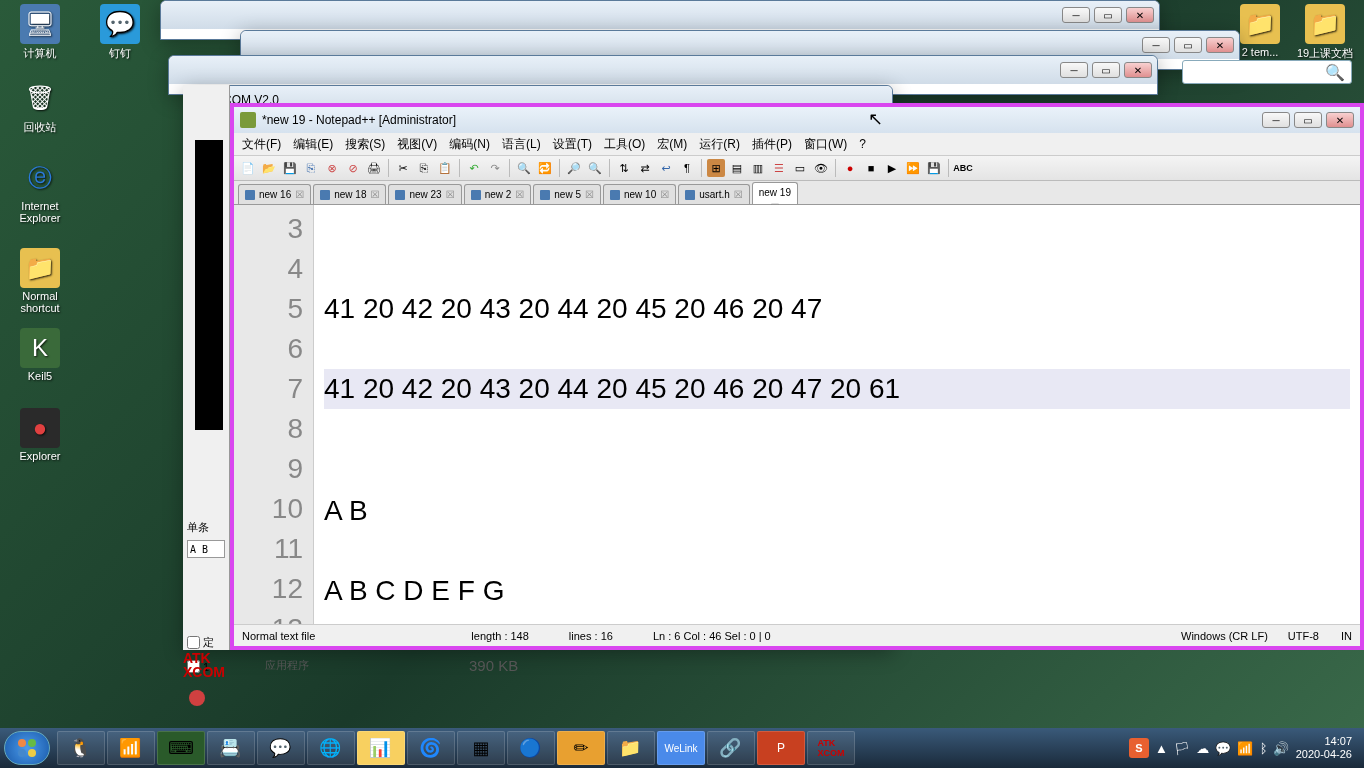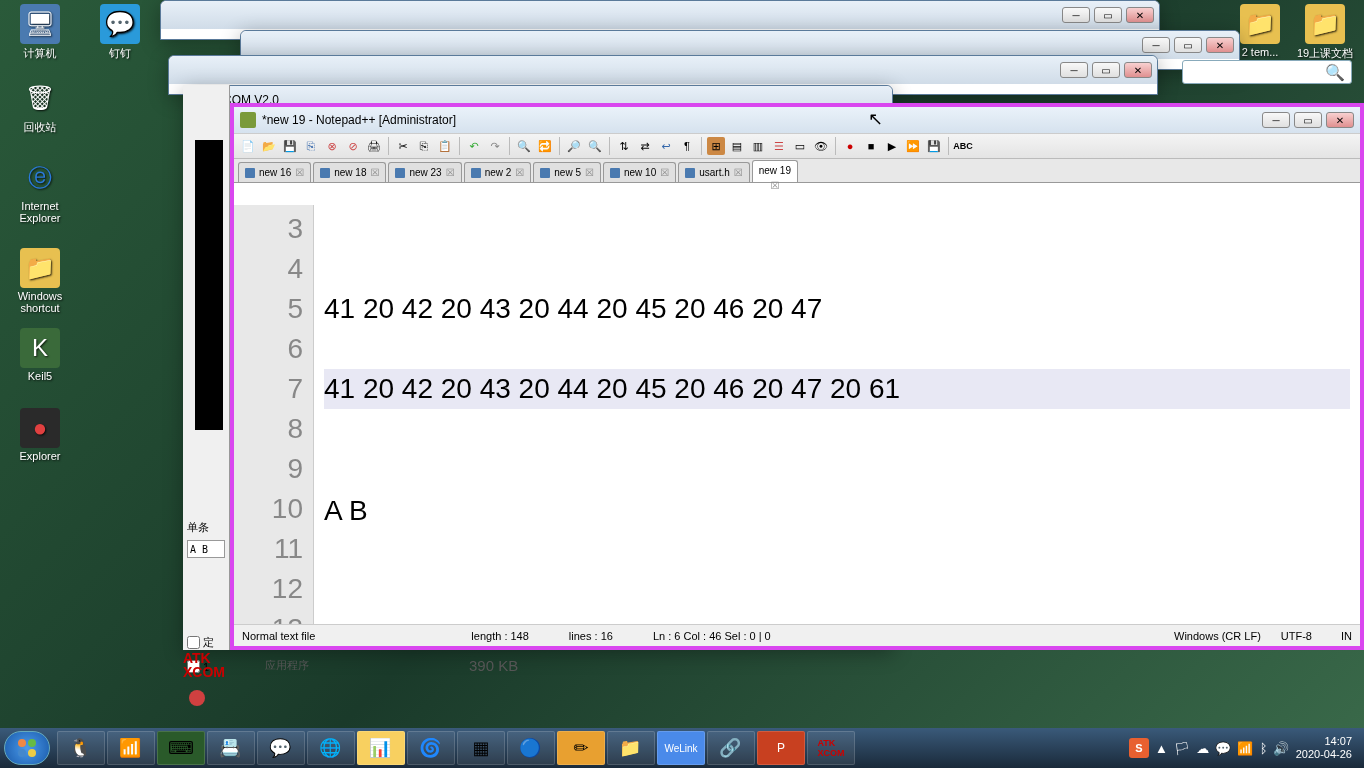--- a/index.html
+++ b/index.html
@@ -68,21 +68,21 @@
 <div class="desktop-icon" style="left:10px;top:78px">
     <div class="ico" style="background:transparent">🗑</div>
     <div>回收站</div>
   </div>
 <div class="desktop-icon" style="left:10px;top:158px">
     <div class="ico" style="color:#2a7ada">ⓔ</div>
     <div>Internet Explorer</div>
   </div>
 <div class="desktop-icon" style="left:10px;top:248px">
     <div class="ico" style="background:#e8c050">📁</div>
-    <div>Windows shortcut</div>
+    <div>Normal shortcut</div>
   </div>
 <div class="desktop-icon" style="left:10px;top:328px">
     <div class="ico" style="background:#3a6a3a">K</div>
     <div>Keil5</div>
   </div>
 <div class="desktop-icon" style="left:10px;top:408px">
     <div class="ico" style="background:#2a2a2a;color:#e04040">●</div>
     <div>Explorer</div>
   </div>
 <div class="desktop-icon" style="left:1230px;top:4px">
@@ -144,20 +144,35 @@
 
 <div class="npp">
   <div class="npp-title">
     <div class="tico"></div>
     <span>*new 19 - Notepad++ [Administrator]</span>
     <div class="caps">
       <div class="win-btn">─</div>
       <div class="win-btn">▭</div>
       <div class="win-btn close">✕</div>
     </div>
+  </div>
+  <div class="npp-menu">
+    <span>文件(F)</span>
+    <span>编辑(E)</span>
+    <span>搜索(S)</span>
+    <span>视图(V)</span>
+    <span>编码(N)</span>
+    <span>语言(L)</span>
+    <span>设置(T)</span>
+    <span>工具(O)</span>
+    <span>宏(M)</span>
+    <span>运行(R)</span>
+    <span>插件(P)</span>
+    <span>窗口(W)</span>
+    <span>?</span>
   </div>
   <div class="npp-tb">
     <div class="tbtn" style="color:#4a8">📄</div>
     <div class="tbtn" style="color:#c90">📂</div>
     <div class="tbtn" style="color:#36a">💾</div>
     <div class="tbtn" style="color:#36a">⎘</div>
     <div class="tbtn" style="color:#c44">⊗</div>
     <div class="tbtn" style="color:#c44">⊘</div>
     <div class="tbtn">🖨</div>
     <div class="sep"></div>
@@ -244,30 +259,30 @@
         <div>6</div>
         <div>7</div>
         <div>8</div>
         <div>9</div>
         <div>10</div>
         <div>11</div>
         <div>12</div>
         <div>13</div>
     </div>
     <div class="editor">
-<div> </div><div>41 20 42 20 43 20 44 20 45 20 46 20 47</div><div> </div><div class="hl">41 20 42 20 43 20 44 20 45 20 46 20 47 20 61</div><div> </div><div> </div><div>A B</div><div> </div><div> </div>
+<div> </div><div>41 20 42 20 43 20 44 20 45 20 46 20 47</div><div> </div><div class="hl">41 20 42 20 43 20 44 20 45 20 46 20 47 20 61</div><div> </div><div> </div><div>A B</div><div> </div><div>A B C D E F G</div><div> </div>
     </div>
   </div>
   <div class="status">
     <div class="sseg">Normal text file</div>
     <div class="sseg" style="margin-left:116px">length : 148</div>
     <div class="sseg">lines : 16</div>
     <div class="sseg">Ln : 6    Col : 46    Sel : 0 | 0</div>
     <div class="sseg r">Windows (CR LF)</div>
-    <div class="sseg" style="margin-right:29px">UTF-8</div>
+    <div class="sseg" style="margin-right:22px">UTF-8</div>
     <div>IN</div>
   </div>
 </div>
 
 <div class="atk-strip">
   <div class="logo">
     <div>ATK</div>
       <div>XCOM</div>
   </div>
   <div style="margin-left:40px;font-size:11px;color:#555">应用程序</div>

